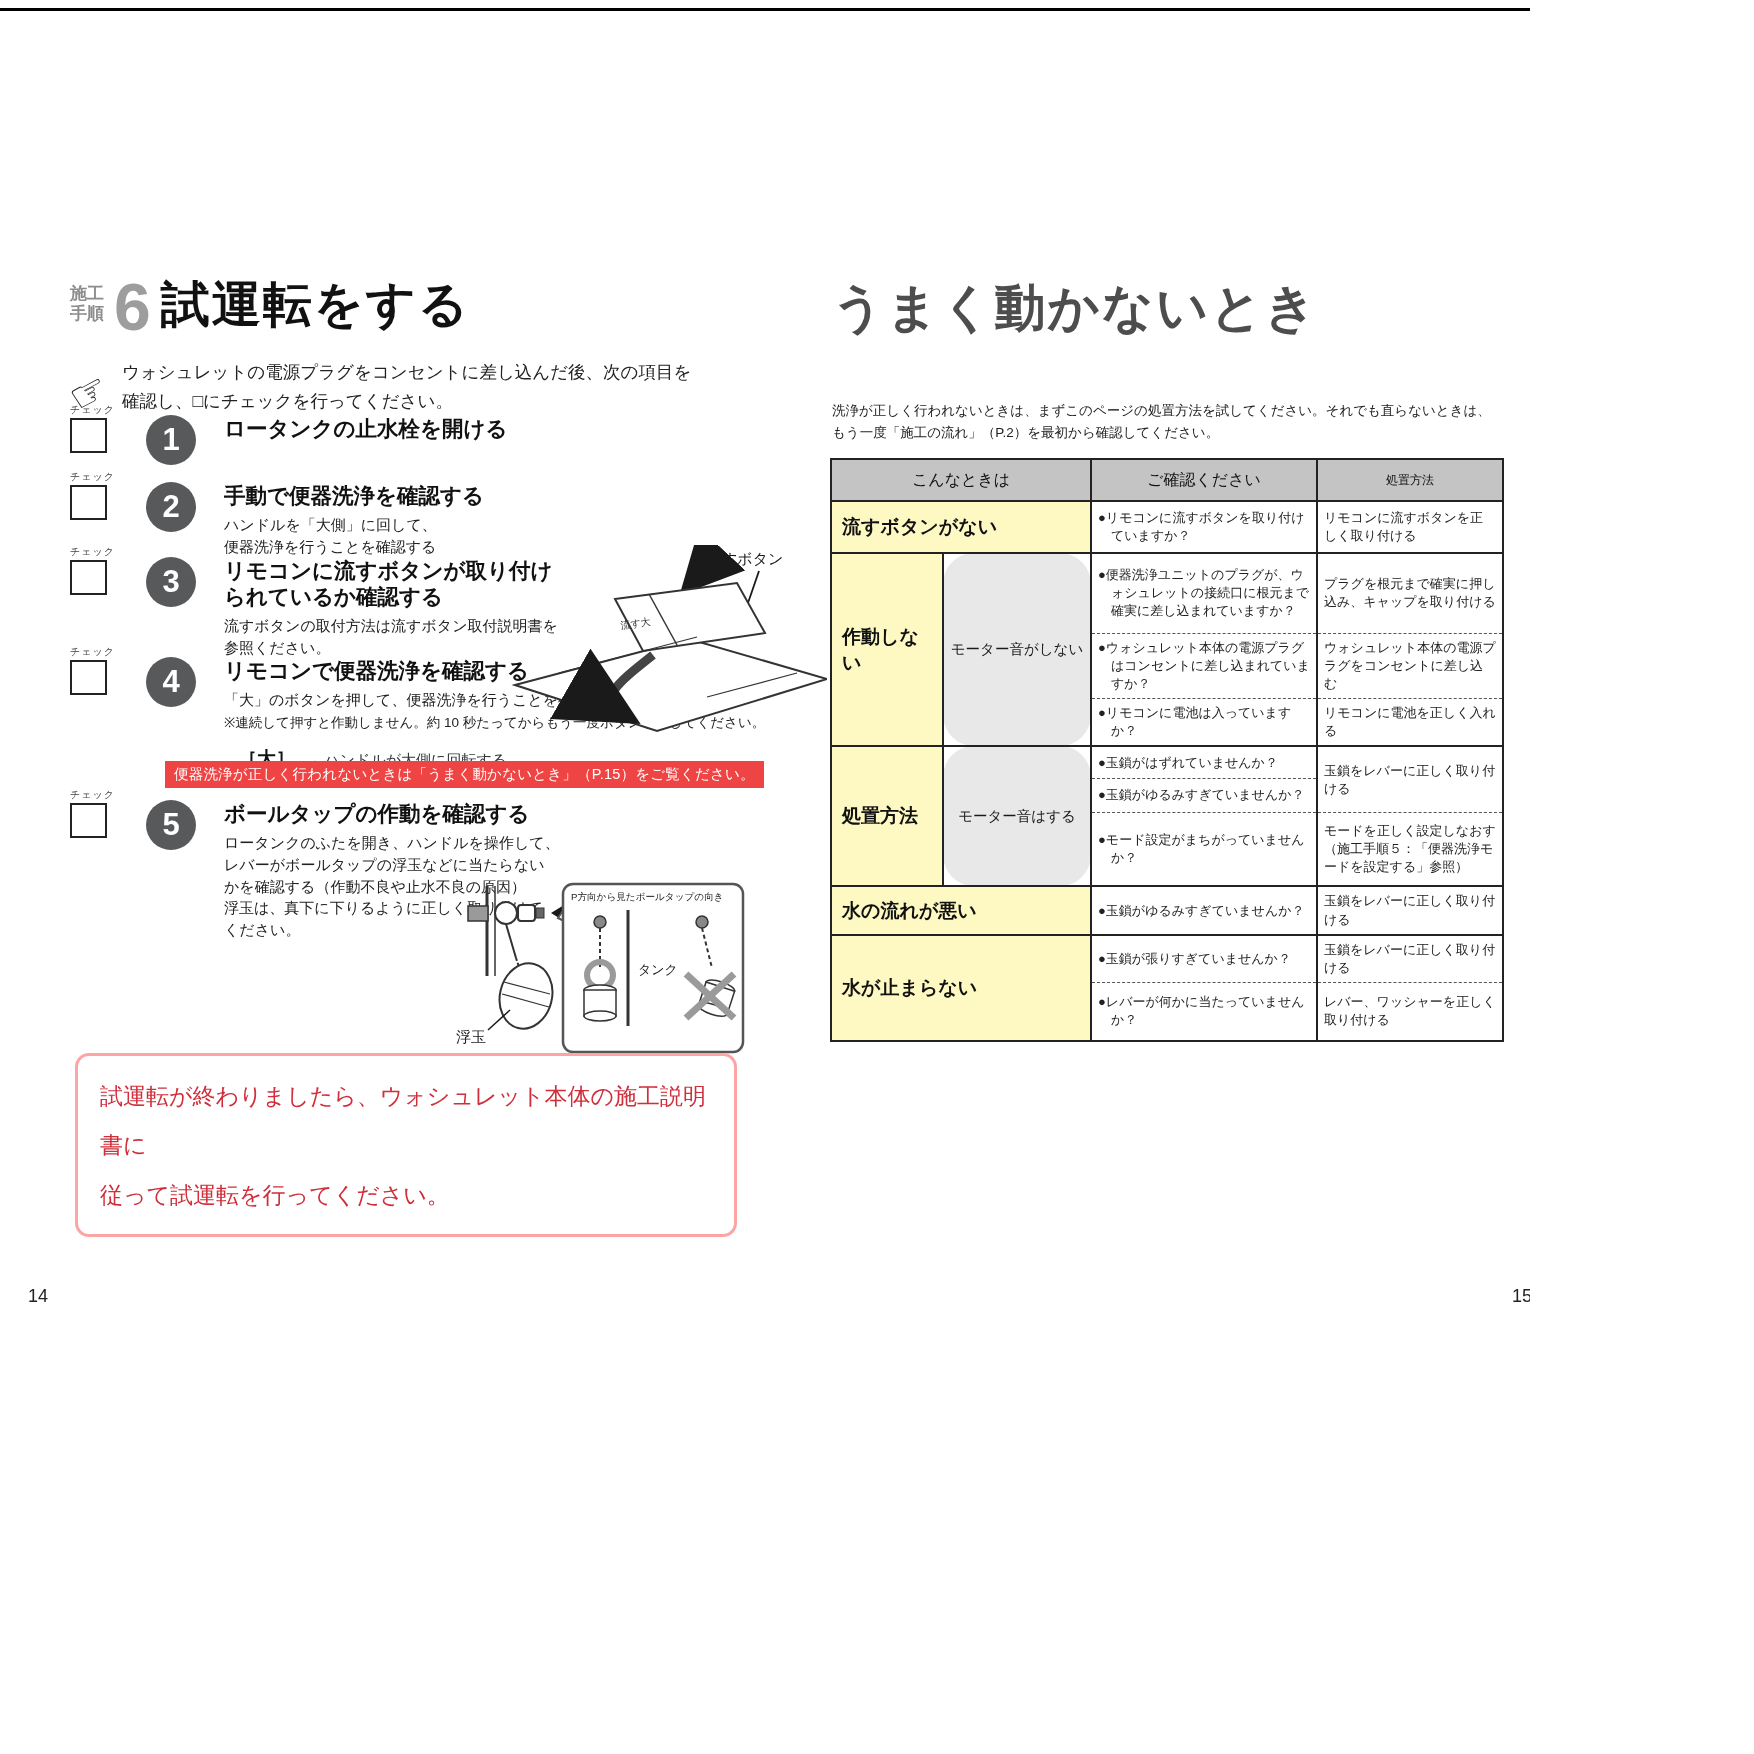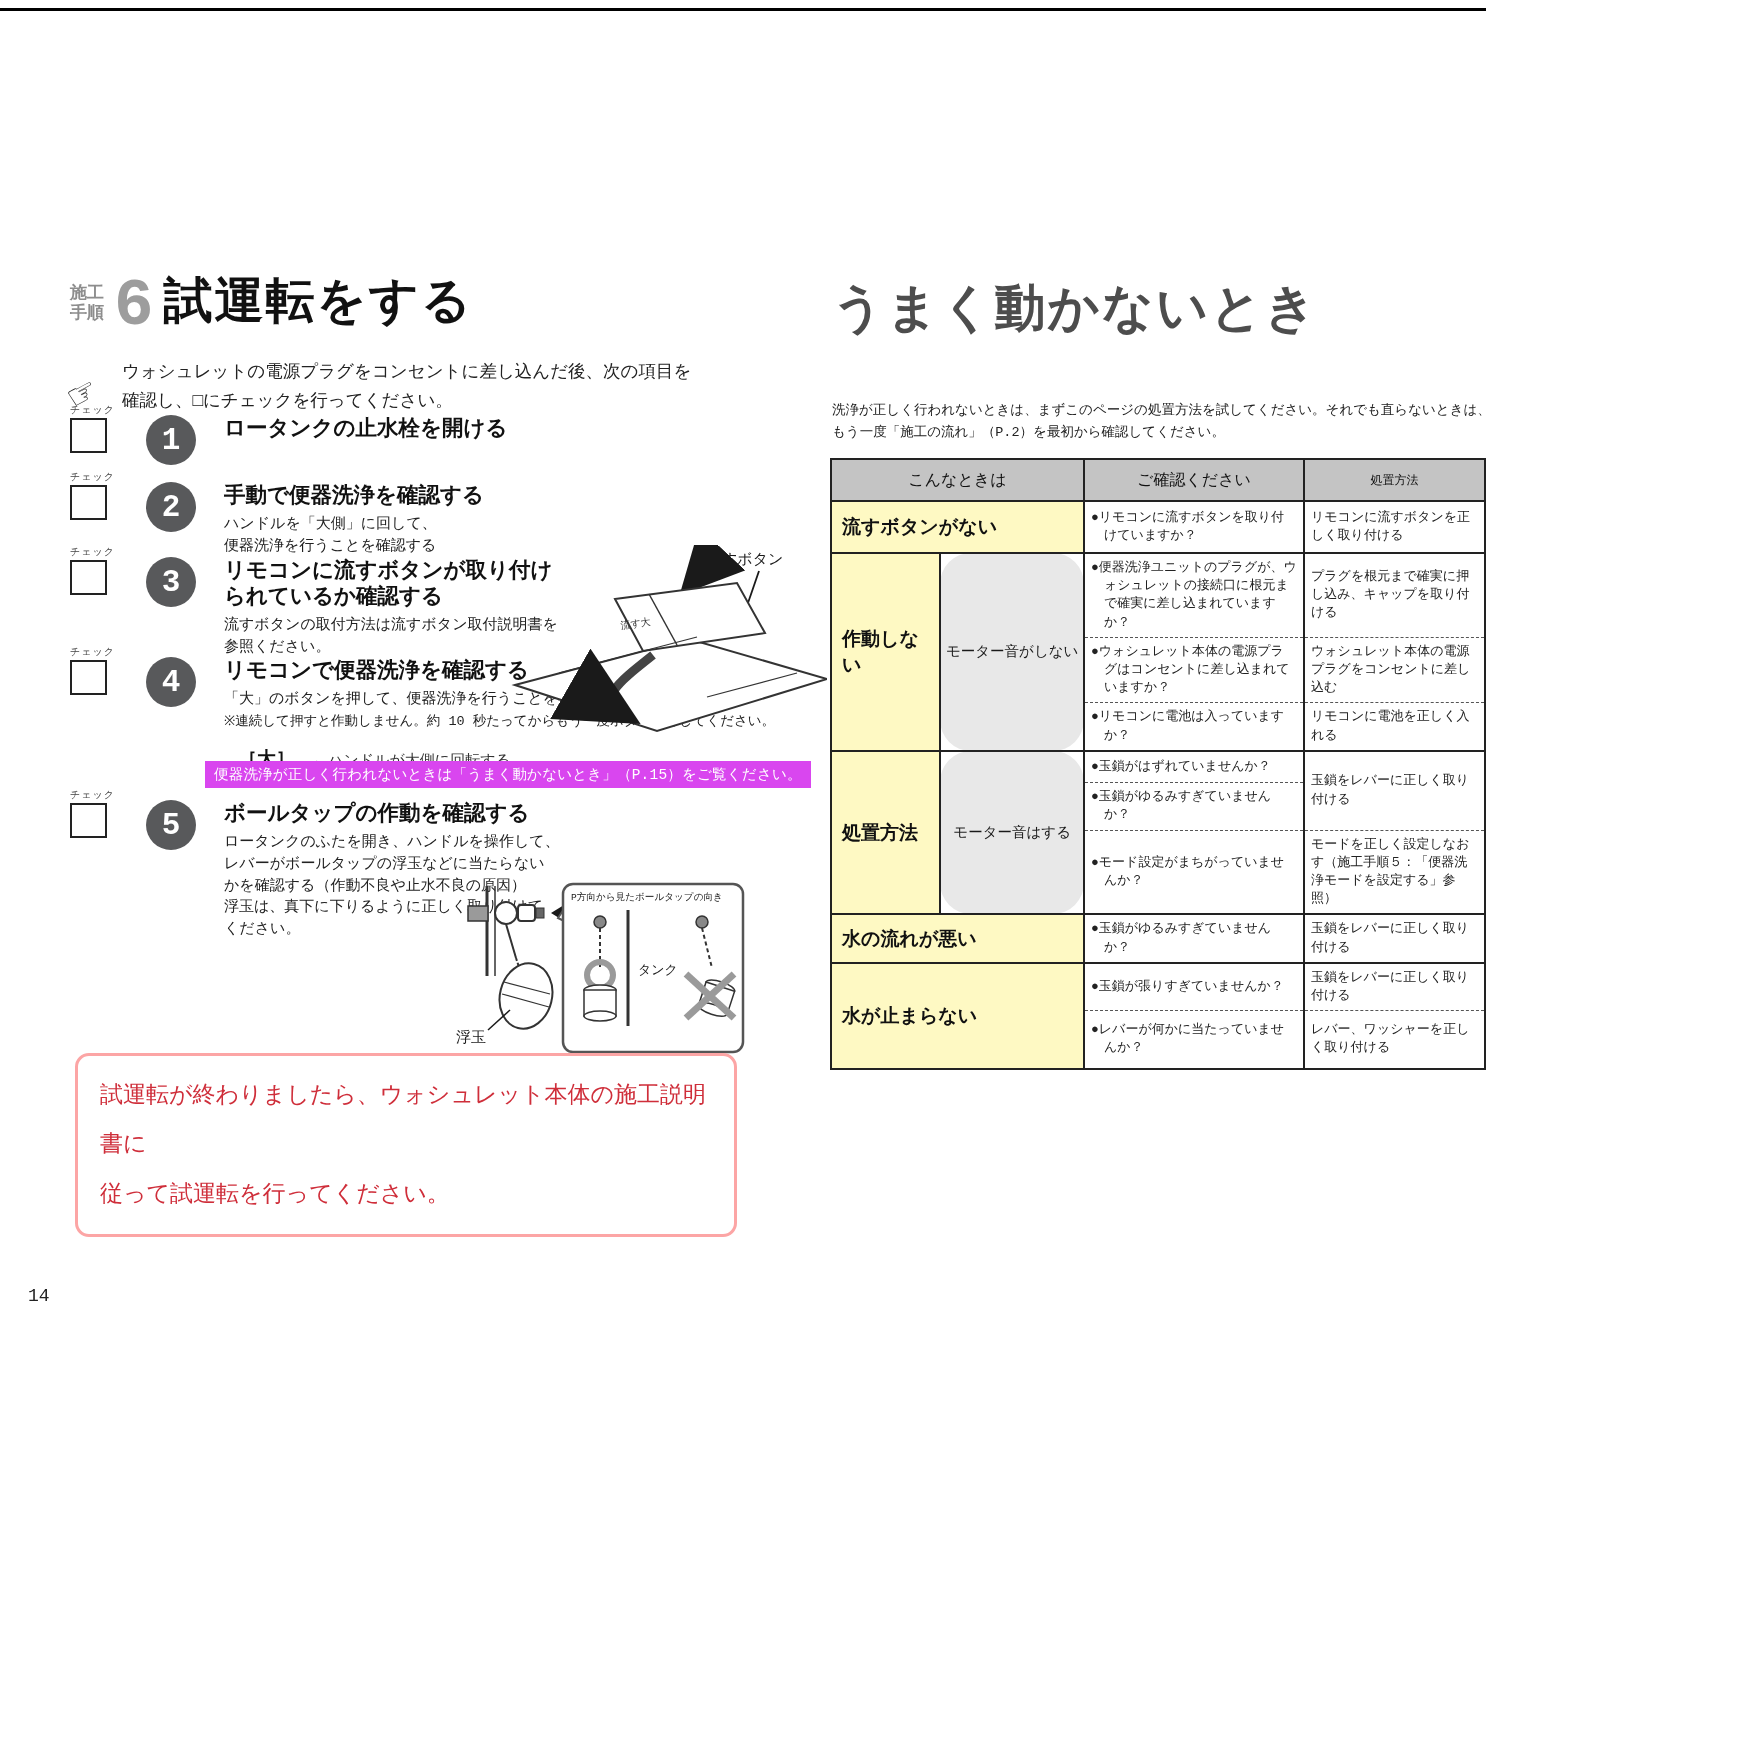--- a/index.html
+++ b/index.html
@@ -1,18 +1,18 @@
 <!DOCTYPE html>
 <html><head>
 <meta charset="utf-8">
 <style>
   html,body { margin:0; padding:0; background:#ffffff; }
   .canvas {
     position:relative; width:1486px; height:1754px; background:#ffffff;
-    font-family:Liberation Mono, monospace; color:#1a1a1a; overflow:hidden;
+    font-family:Liberation Sans, sans-serif; color:#1a1a1a; overflow:hidden;padding-left:44px;
   }
   .top-rule { position:absolute; top:8px; left:0; width:1754px; height:3px; background:#000; }
 
   
   .step-header { position:absolute; left:70px; top:276px; display:flex; align-items:flex-start; gap:10px; }
   .step-tag { font-size:17px; line-height:1.2; font-weight:bold; color:#8d8d8d; margin-top:8px; white-space:pre-line; }
   .step-num { font-size:66px; font-weight:bold; color:#9d9d9d; line-height:0.95; }
   .p14-title { font-size:49px; font-weight:bold; color:#111; letter-spacing:2px; line-height:1.1; margin-top:2px; }
 
   .hand-icon { position:absolute; left:70px; top:368px; font-size:42px; color:#222;
@@ -25,22 +25,22 @@
   .cb-box { width:33px; height:31px; border:2px solid #222; background:#fff; }
   .num-circle { width:50px; height:50px; border-radius:50%; background:#58595b; color:#fff;
     font-size:31px; font-weight:bold; display:flex; align-items:center; justify-content:center; margin-top:12px; flex:0 0 auto; }
   .item-body { margin-top:13px; }
   .item-title { font-size:21.5px; font-weight:bold; color:#111; line-height:1.22; }
   .item-sub { font-size:15px; color:#222; line-height:1.45; margin-top:5px; }
   .item-sub .note { font-size:13.5px; }
   .dai-line { margin-top:13px; margin-left:14px; font-size:15px; color:#333; }
   .dai-line .dai { font-size:19px; font-weight:bold; color:#111; margin-right:6px; }
 
-  .notice-bar { position:absolute; left:165px; top:761px; background:#d946ef; color:#fff;
-    font-size:14.5px; padding:4px 9px; letter-spacing:0.2px; white-space:nowrap;margin-left:40px; }
+  .notice-bar { position:absolute; left:165px; top:761px; background:#ef4444; color:#fff;
+    font-size:14.5px; padding:4px 9px; letter-spacing:0.2px; white-space:nowrap; }
 
   .warn-box { position:absolute; left:75px; top:1053px; width:612px; border:3px solid #fca5a5;
     border-radius:14px; padding:16px 22px 14px 22px; color:#cf2e3a; font-size:23px; line-height:2.15; }
 
   .illus { position:absolute; }
   .pageno { position:absolute; font-size:18px; color:#222; }
   .pageno.left { left:28px; top:1286px; }
   .pageno.right { left:1512px; top:1286px; }
 
   

